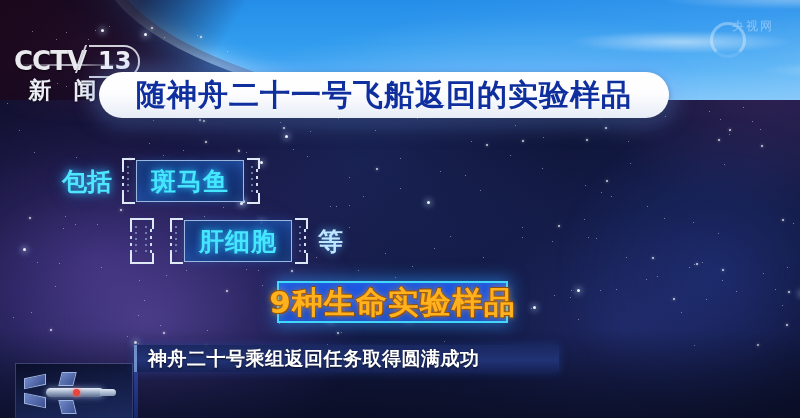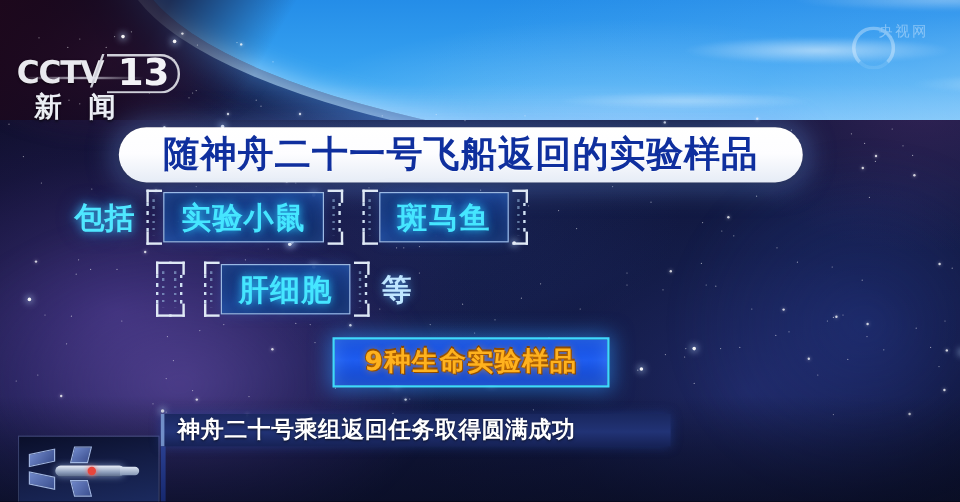--- a/index.html
+++ b/index.html
@@ -74,21 +74,21 @@
   }
 
   
   .star{position:absolute;border-radius:50%;background:#fff;}
   .star.sm{width:1px;height:1px;opacity:.55;}
   .star.md{width:2px;height:2px;opacity:.8;box-shadow:0 0 3px rgba(255,255,255,.8);}
   .star.lg{width:3px;height:3px;opacity:.95;box-shadow:0 0 6px 1px rgba(190,220,255,.9);}
 
   
   .title-pill{
-    position:absolute;left:99px;top:106px;width:570px;height:46px;
+    position:absolute;left:99px;top:72px;width:570px;height:46px;
     border-radius:23px;
     background:linear-gradient(180deg,#ffffff 0%,#fdfdff 48%,#e6ecf6 100%);
     box-shadow:0 0 22px 6px rgba(120,170,255,.35), 0 2px 6px rgba(0,0,0,.35);
     display:flex;align-items:center;justify-content:center;
   }
   .title-pill .txt{
     font-size:30px;font-weight:bold;letter-spacing:1px;
     color:#0f2f9e;
     font-family:"DejaVu Sans","Liberation Sans",sans-serif;
     line-height:1;
@@ -156,38 +156,38 @@
 
   
   .hl-box{
     position:absolute;left:277px;top:281px;width:227px;height:38px;
     border:2px solid #3fd8ff;
     background:linear-gradient(180deg,#1249d8 0%,#1f5df0 45%,#1040c2 100%);
     box-shadow:0 0 16px 3px rgba(50,150,255,.55), inset 0 0 14px rgba(120,190,255,.35);
     display:flex;align-items:center;justify-content:center;
   }
   .hl-box .txt{
-    font-size:22px;font-weight:bold;line-height:1;letter-spacing:1px;
+    font-size:31px;font-weight:bold;line-height:1;letter-spacing:1px;
     color:#ffb21e;
     text-shadow:0 0 6px rgba(255,150,0,.75), 1px 1px 0 #7a3d00, -1px 0 0 #7a3d00, 0 -1px 0 #7a3d00;
     white-space:nowrap;
   }
 
   
   .logo{position:absolute;left:14px;top:18px;width:112px;height:52px;}
   .logo-row{display:flex;align-items:center;height:30px;margin-top:28px;}
   .logo-cctv{
     font-size:26px;font-weight:bold;letter-spacing:-1px;line-height:1;
     color:#e9e9ee;
     font-family:"DejaVu Sans","Liberation Sans",sans-serif;
     text-shadow:0 1px 2px rgba(0,0,0,.6);
   }
   .logo-13{
     margin-left:3px;padding:0 7px 1px 9px;
-    font-size:31px;font-weight:bold;line-height:28px;color:#f2f2f6;
+    font-size:24px;font-weight:bold;line-height:28px;color:#f2f2f6;
     border:2px solid #cfcfd8;border-left:none;
     border-radius:0 16px 16px 0;
     position:relative;
   }
   .logo-13::before{
     content:"";position:absolute;left:-9px;top:-2px;height:28px;width:2px;
     background:#cfcfd8;transform:skewX(-20deg);
   }
   .logo-sub{
     margin-top:2px;font-size:23px;font-weight:bold;letter-spacing:7px;
@@ -538,33 +538,20 @@
     <div class="wm-top">央视网</div>
   </div>
 
   <div class="title-pill">
     <span class="txt">随神舟二十一号飞船返回的实验样品</span>
   </div>
 
   <div class="row row-1">
     <span class="lead-label">包括</span>
 
-    <div class="chip">
-      <div class="brk l">
-          <i class="dash"></i>
-          <i class="dash2"></i>
-        </div>
-      <div class="chip-box">
-        <span class="txt">实验小鼠</span>
-      </div>
-      <div class="brk r">
-          <i class="dash"></i>
-          <i class="dash2"></i>
-        </div>
-    </div>
 
     <div class="chip">
       <div class="brk l">
           <i class="dash"></i>
           <i class="dash2"></i>
         </div>
       <div class="chip-box">
         <span class="txt">斑马鱼</span>
       </div>
       <div class="brk r">

